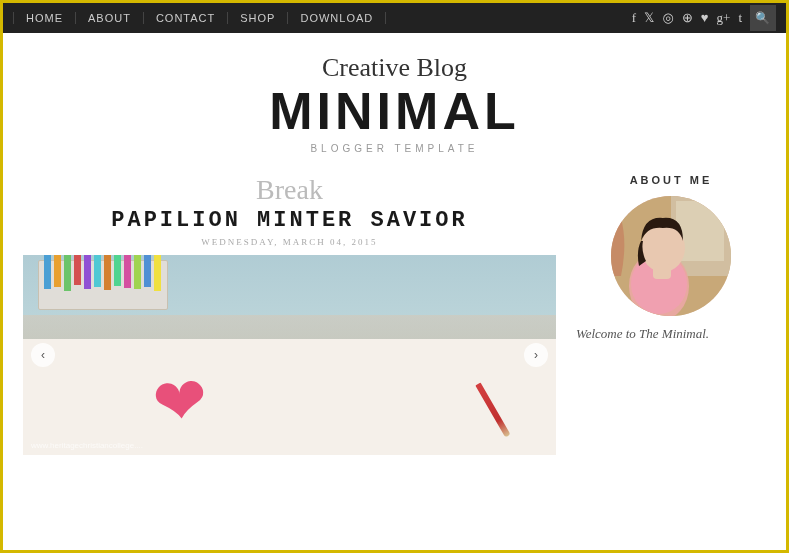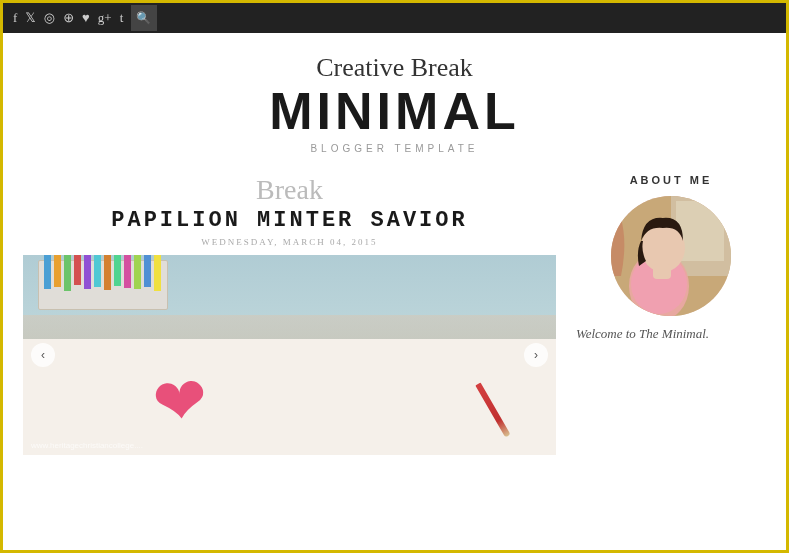--- a/index.html
+++ b/index.html
@@ -216,34 +216,41 @@
       font-size: 13px;
       color: #555;
       text-align: left;
       font-style: italic;
     }
   </style>
 </head>
 <body>
 
 <nav>
+  <div class="nav-links">
+    <div class="nav-link">HOME</div>
+    <div class="nav-link">ABOUT</div>
+    <div class="nav-link">CONTACT</div>
+    <div class="nav-link">SHOP</div>
+    <div class="nav-link">DOWNLOAD</div>
+  </div>
   <div class="nav-icons">
     <span class="nav-icon">f</span>
     <span class="nav-icon">𝕏</span>
     <span class="nav-icon">◎</span>
     <span class="nav-icon">⊕</span>
     <span class="nav-icon">♥</span>
     <span class="nav-icon">g+</span>
     <span class="nav-icon">t</span>
     <div class="search-icon-btn">🔍</div>
   </div>
 </nav>
 
 <div class="site-header">
-  <div class="site-subtitle">Creative Break</div>
+  <div class="site-subtitle">Creative Blog</div>
   <div class="site-title">MINIMAL</div>
   <div class="site-tagline">BLOGGER TEMPLATE</div>
 </div>
 
 <div class="main-content">
 
   <div class="blog-column">
     <div class="post-break-label">Break</div>
     <div class="post-title">PAPILION MINTER SAVIOR</div>
     <div class="post-date">WEDNESDAY, MARCH 04, 2015</div>

